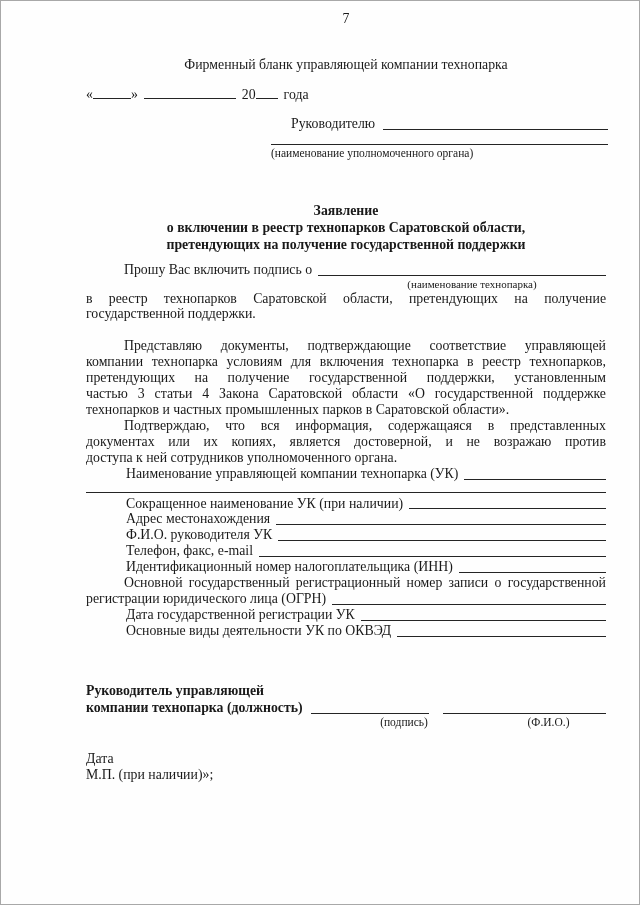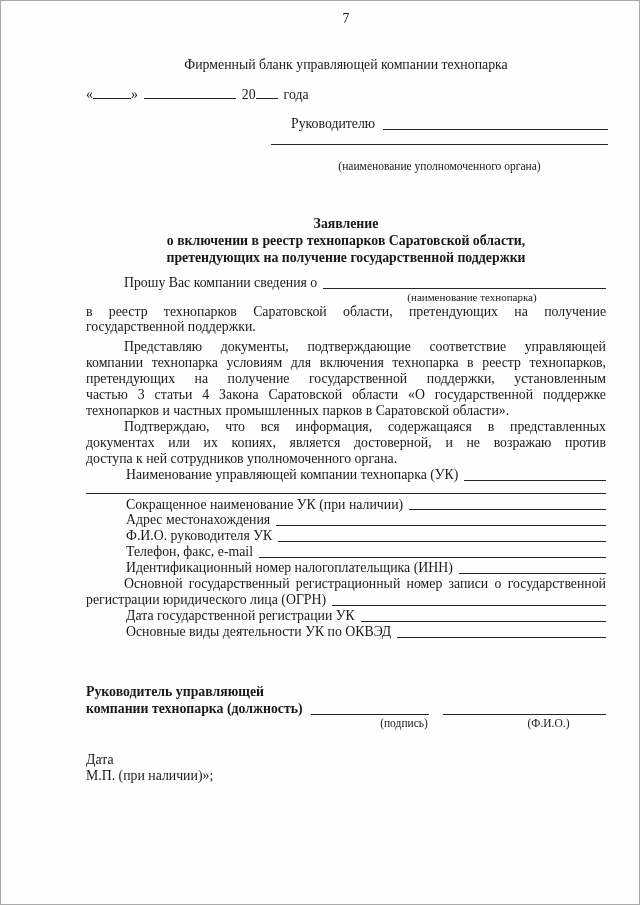--- a/index.html
+++ b/index.html
@@ -33,33 +33,33 @@
     height: 11px;
   }
   .w-day { width: 38px; }
   .w-month { width: 92px; margin-left: 6px; margin-right: 6px; }
   .w-year { width: 22px; margin-right: 6px; }
 
   .recipient { margin-top: 13px; margin-left: 185px; width: 337px; }
   .rec-line1 { display: flex; padding-left: 20px; }
   .rec-line1 .fill { flex: 1; border-bottom: 1.3px solid #242424; margin-left: 8px; margin-bottom: 2px; }
   .rec-line2 { height: 12px; border-bottom: 1.3px solid #242424; }
-  .rec-caption { text-align: center; font-size: 11.5px; line-height: 14px; margin-top: 14px; }
+  .rec-caption { text-align: left; font-size: 11.5px; line-height: 14px; margin-top: 1px; }
 
   .doc-title { margin-top: 42px; text-align: center; font-weight: bold; line-height: 17px; }
 
   .req-line { margin-top: 9px; display: flex; }
   .req-text { padding-left: 38px; white-space: nowrap; }
   .req-line .fill { flex: 1; border-bottom: 1.3px solid #242424; margin-left: 6px; margin-bottom: 2px; }
   .req-caption { margin-left: 250px; width: 272px; text-align: center; font-size: 11px; line-height: 13px; }
   .jline { text-align: justify; text-align-last: justify; }
   .jlast { text-align: left; }
   .ind { text-indent: 38px; }
 
-  .para2 { margin-top: 4px; }
+  .para2 { margin-top: 16px; }
 
   .frow { display: flex; }
   .ind-row { padding-left: 40px; }
   .frow .flabel { white-space: nowrap; }
   .frow .fill { flex: 1; border-bottom: 1.3px solid #242424; margin-left: 6px; margin-bottom: 2px; }
   .full-line { height: 10px; border-bottom: 1.3px solid #242424; margin-bottom: 3px; }
 
   .sig-block { margin-top: 43px; }
   .bold { font-weight: bold; }
   .sig-line1 { line-height: 17px; }
@@ -95,21 +95,21 @@
       <div class="rec-caption">(наименование уполномоченного органа)</div>
     </div>
 
     <div class="doc-title">
       <div>Заявление</div>
       <div>о включении в реестр технопарков Саратовской области,</div>
       <div>претендующих на получение государственной поддержки</div>
     </div>
 
     <div class="req-line">
-      <span class="req-text">Прошу Вас компании сведения о</span>
+      <span class="req-text">Прошу Вас включить подпись о</span>
       <span class="fill"></span>
     </div>
     <div class="req-caption">(наименование технопарка)</div>
     <div class="jline">в реестр технопарков Саратовской области, претендующих на получение</div>
     <div class="jlast">государственной поддержки.</div>
 
     <div class="para2">
       <div class="jline ind">Представляю документы, подтверждающие соответствие управляющей</div>
       <div class="jline">компании технопарка условиям для включения технопарка в реестр технопарков,</div>
       <div class="jline">претендующих на получение государственной поддержки, установленным</div>

